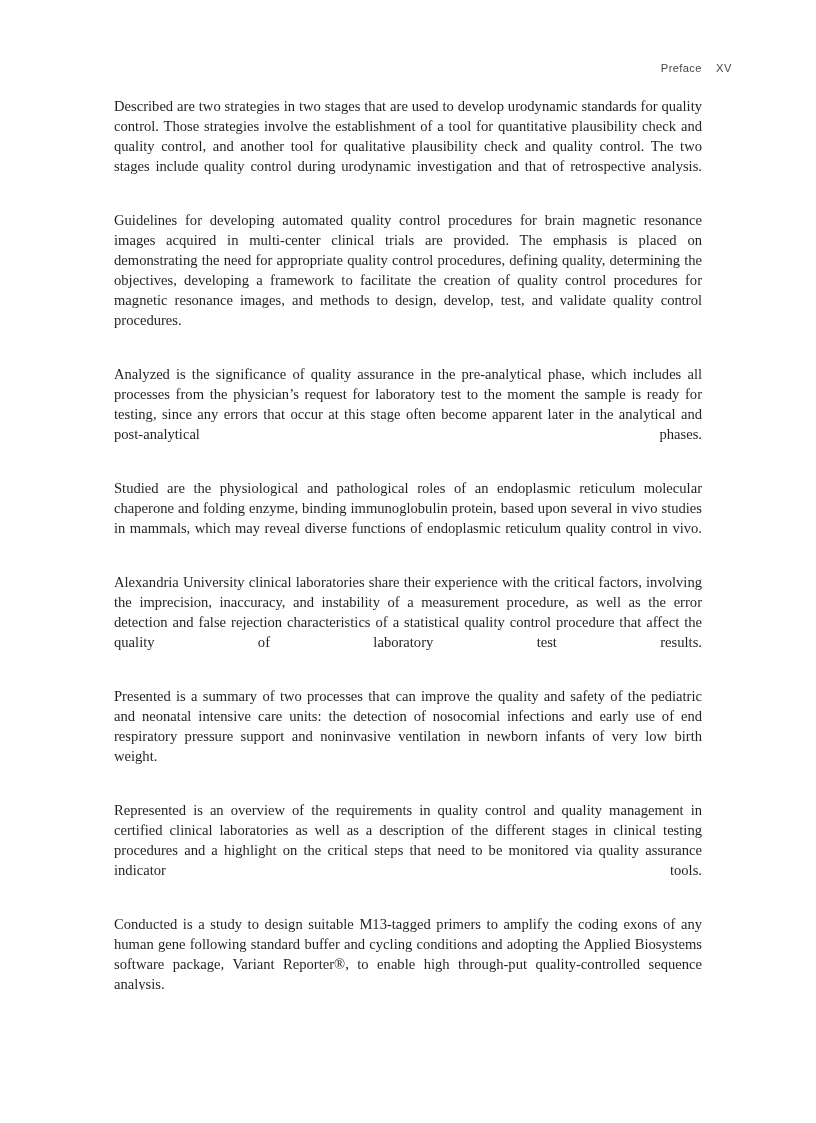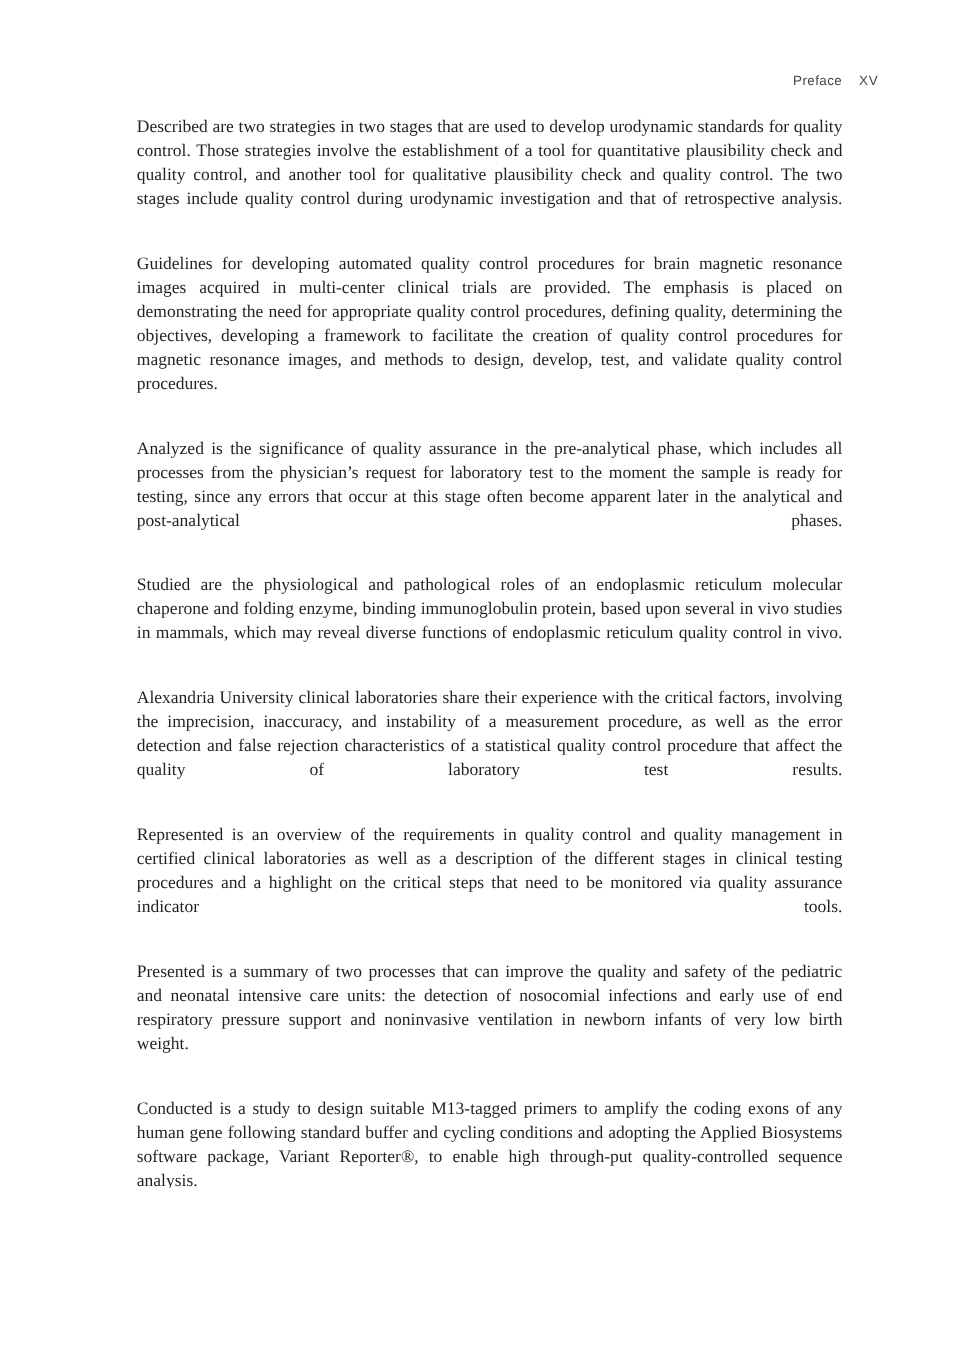--- a/index.html
+++ b/index.html
@@ -84,18 +84,18 @@
   <div class="running-head">
     <span class="rh-label">Preface</span><span class="rh-folio">XV</span>
   </div>
 
   <div class="textblock">
     <p class="para">Described are two strategies in two stages that are used to develop urodynamic standards for quality control. Those strategies involve the establishment of a tool for quantitative plausibility check and quality control, and another tool for qualitative plausibility check and quality control. The two stages include quality control during urodynamic investigation and that of retrospective analysis.</p>
     <p class="para">Guidelines for developing automated quality control procedures for brain magnetic resonance images acquired in multi-center clinical trials are provided. The emphasis is placed on demonstrating the need for appropriate quality control procedures, defining quality, determining the objectives, developing a framework to facilitate the creation of quality control procedures for magnetic resonance images, and methods to design, develop, test, and validate quality control procedures.</p>
     <p class="para">Analyzed is the significance of quality assurance in the pre-analytical phase, which includes all processes from the physician’s request for laboratory test to the moment the sample is ready for testing, since any errors that occur at this stage often become apparent later in the analytical and post-analytical phases.</p>
     <p class="para">Studied are the physiological and pathological roles of an endoplasmic reticulum molecular chaperone and folding enzyme, binding immunoglobulin protein, based upon several in vivo studies in mammals, which may reveal diverse functions of endoplasmic reticulum quality control in vivo.</p>
     <p class="para">Alexandria University clinical laboratories share their experience with the critical factors, involving the imprecision, inaccuracy, and instability of a measurement procedure, as well as the error detection and false rejection characteristics of a statistical quality control procedure that affect the quality of laboratory test results.</p>
+    <p class="para">Presented is a summary of two processes that can improve the quality and safety of the pediatric and neonatal intensive care units: the detection of nosocomial infections and early use of end respiratory pressure support and noninvasive ventilation in newborn infants of very low birth weight.</p>
     <p class="para">Represented is an overview of the requirements in quality control and quality management in certified clinical laboratories as well as a description of the different stages in clinical testing procedures and a highlight on the critical steps that need to be monitored via quality assurance indicator tools.</p>
-    <p class="para">Presented is a summary of two processes that can improve the quality and safety of the pediatric and neonatal intensive care units: the detection of nosocomial infections and early use of end respiratory pressure support and noninvasive ventilation in newborn infants of very low birth weight.</p>
     <p class="para">Conducted is a study to design suitable M13-tagged primers to amplify the coding exons of any human gene following standard buffer and cycling conditions and adopting the Applied Biosystems software package, Variant Reporter®, to enable high through-put quality-controlled sequence analysis.</p>
   </div>
 
 </div>
 
 </body></html>

